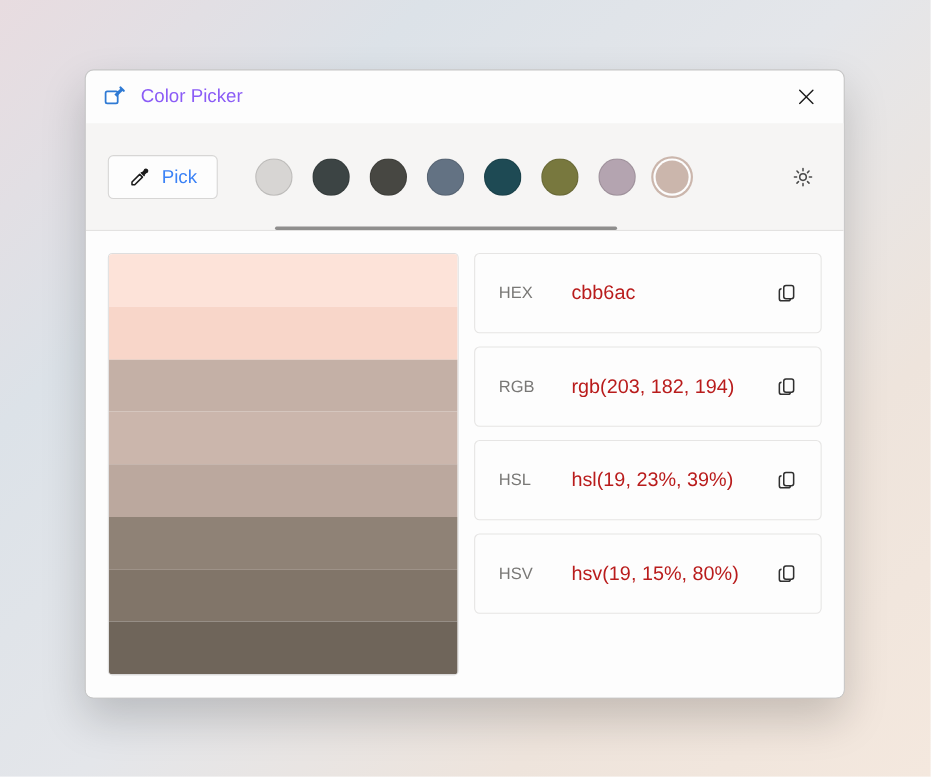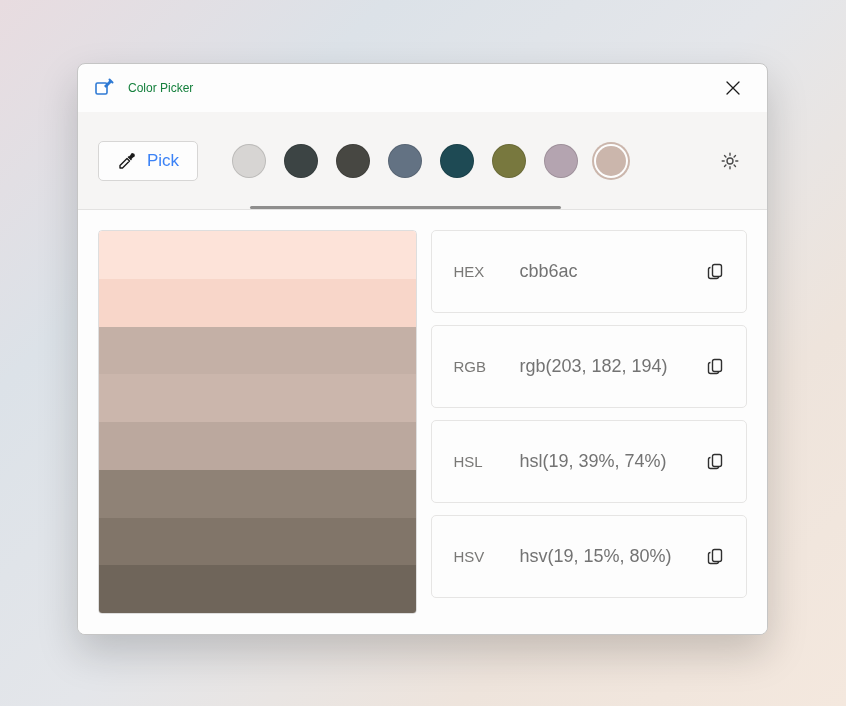--- a/index.html
+++ b/index.html
@@ -33,22 +33,22 @@
   }
   .app-icon {
     width: 20px;
     height: 20px;
     display: flex;
     align-items: center;
     justify-content: center;
   }
   .app-title {
     margin-left: 14px;
-    font-size: 12px;
-    color: #15803d;
+    font-size: 17px;
+    color: #8b5cf6;
   }
   .close-btn {
     margin-left: auto;
     width: 40px;
     height: 32px;
     display: flex;
     align-items: center;
     justify-content: center;
     cursor: pointer;
   }
@@ -137,32 +137,32 @@
     flex: 1;
     display: flex;
     flex-direction: column;
     gap: 12px;
   }
   .format-row {
     display: flex;
     align-items: center;
     border: 1px solid #e6e5e4;
     border-radius: 5px;
-    height: 83px;
+    height: 73px;
     padding: 0 14px 0 22px;
   }
   .format-label {
     width: 66px;
     font-size: 15px;
     color: #797876;
     font-weight: 400;
   }
   .format-value {
     font-size: 18px;
-    color: #737373;
+    color: #b91c1c;
   }
   .copy-btn {
     margin-left: auto;
     width: 34px;
     height: 34px;
     display: flex;
     align-items: center;
     justify-content: center;
     cursor: pointer;
     border-radius: 4px;
@@ -249,21 +249,21 @@
           <div class="format-value">rgb(203, 182, 194)</div>
           <div class="copy-btn">
             <svg width="19" height="19" viewBox="0 0 19 19">
               <rect x="6.5" y="2.5" width="9" height="12" rx="2" fill="none" stroke="#303030" stroke-width="1.4"></rect>
               <path d="M4.5 5.5 A2 2 0 0 0 2.5 7.5 L2.5 14.5 A2 2 0 0 0 4.5 16.5 L10.5 16.5 A2 2 0 0 0 12.5 14.5" fill="none" stroke="#303030" stroke-width="1.4"></path>
             </svg>
           </div>
         </div>
         <div class="format-row">
           <div class="format-label">HSL</div>
-          <div class="format-value">hsl(19, 39%, 74%)</div>
+          <div class="format-value">hsl(19, 23%, 39%)</div>
           <div class="copy-btn">
             <svg width="19" height="19" viewBox="0 0 19 19">
               <rect x="6.5" y="2.5" width="9" height="12" rx="2" fill="none" stroke="#303030" stroke-width="1.4"></rect>
               <path d="M4.5 5.5 A2 2 0 0 0 2.5 7.5 L2.5 14.5 A2 2 0 0 0 4.5 16.5 L10.5 16.5 A2 2 0 0 0 12.5 14.5" fill="none" stroke="#303030" stroke-width="1.4"></path>
             </svg>
           </div>
         </div>
         <div class="format-row">
           <div class="format-label">HSV</div>
           <div class="format-value">hsv(19, 15%, 80%)</div>

